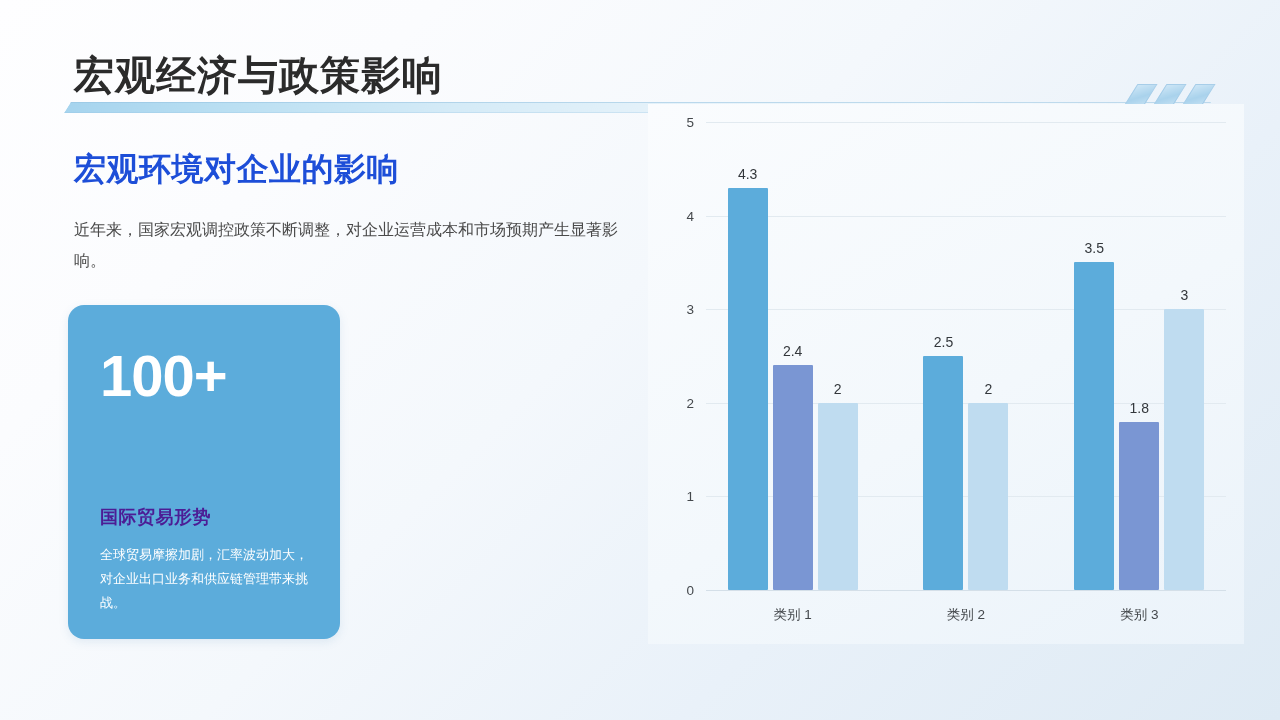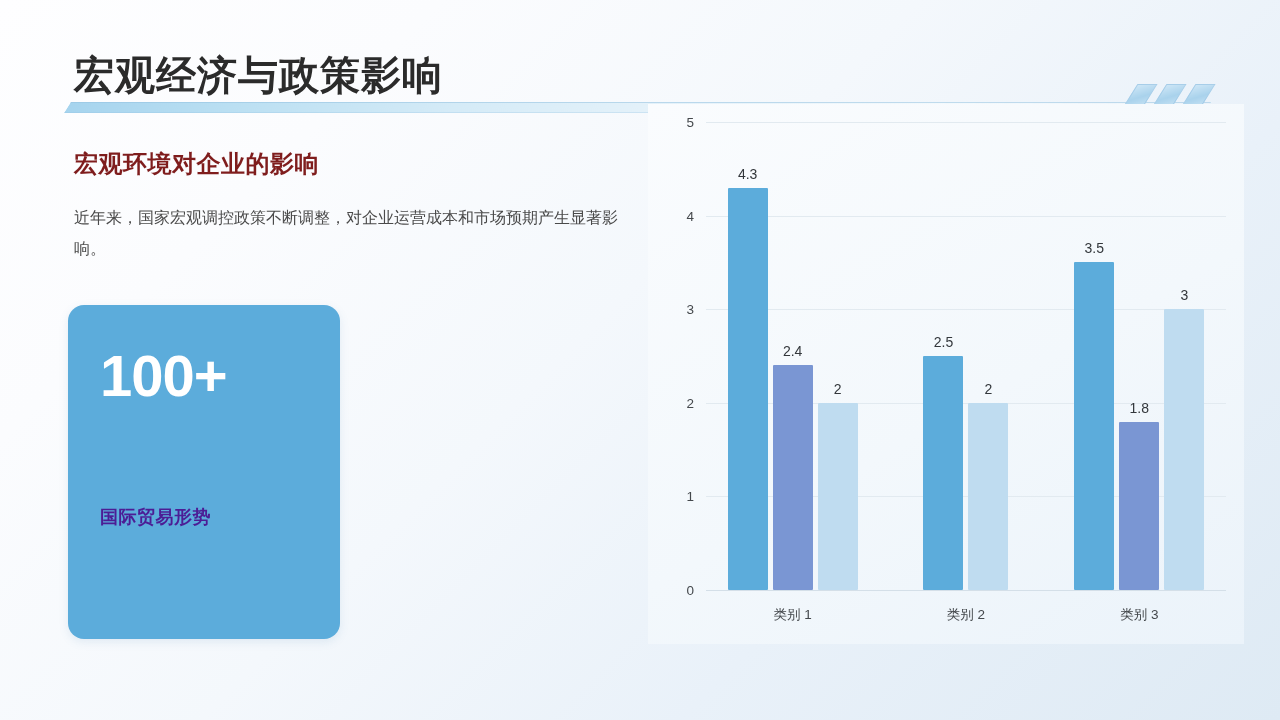--- a/index.html
+++ b/index.html
@@ -81,23 +81,23 @@
 
   
   .left-col {
     position: absolute;
     left: 74px;
     top: 148px;
     width: 560px;
   }
 
   .sub-title {
-    font-size: 24px;
+    font-size: 32px;
     font-weight: 700;
-    color: #7f1d1d;
+    color: #1d4ed8;
     letter-spacing: 0.5px;
   }
 
   .lead-text {
     margin-top: 22px;
     font-size: 16px;
     line-height: 1.95;
     color: #4A4A4A;
     width: 548px;
   }
@@ -249,20 +249,21 @@
 
   <div class="left-col">
     <div class="sub-title">宏观环境对企业的影响</div>
     <p class="lead-text">近年来，国家宏观调控政策不断调整，对企业运营成本和市场预期产生显著影响。</p>
   </div>
 
   <div class="cards">
     <div class="card card-a">
       <div class="card-stat">100+</div>
       <div class="card-head">国际贸易形势</div>
+      <div class="card-body">全球贸易摩擦加剧，汇率波动加大，对企业出口业务和供应链管理带来挑战。</div>
     </div>
   </div>
 
   <div class="chart-panel">
     <div class="plot" id="plot">
         <div class="gridline base" style="top: 100%;"></div>
         <div class="ytick" style="top: 100%;">0</div>
         <div class="gridline" style="top: 80%;"></div>
         <div class="ytick" style="top: 80%;">1</div>
         <div class="gridline" style="top: 60%;"></div>

